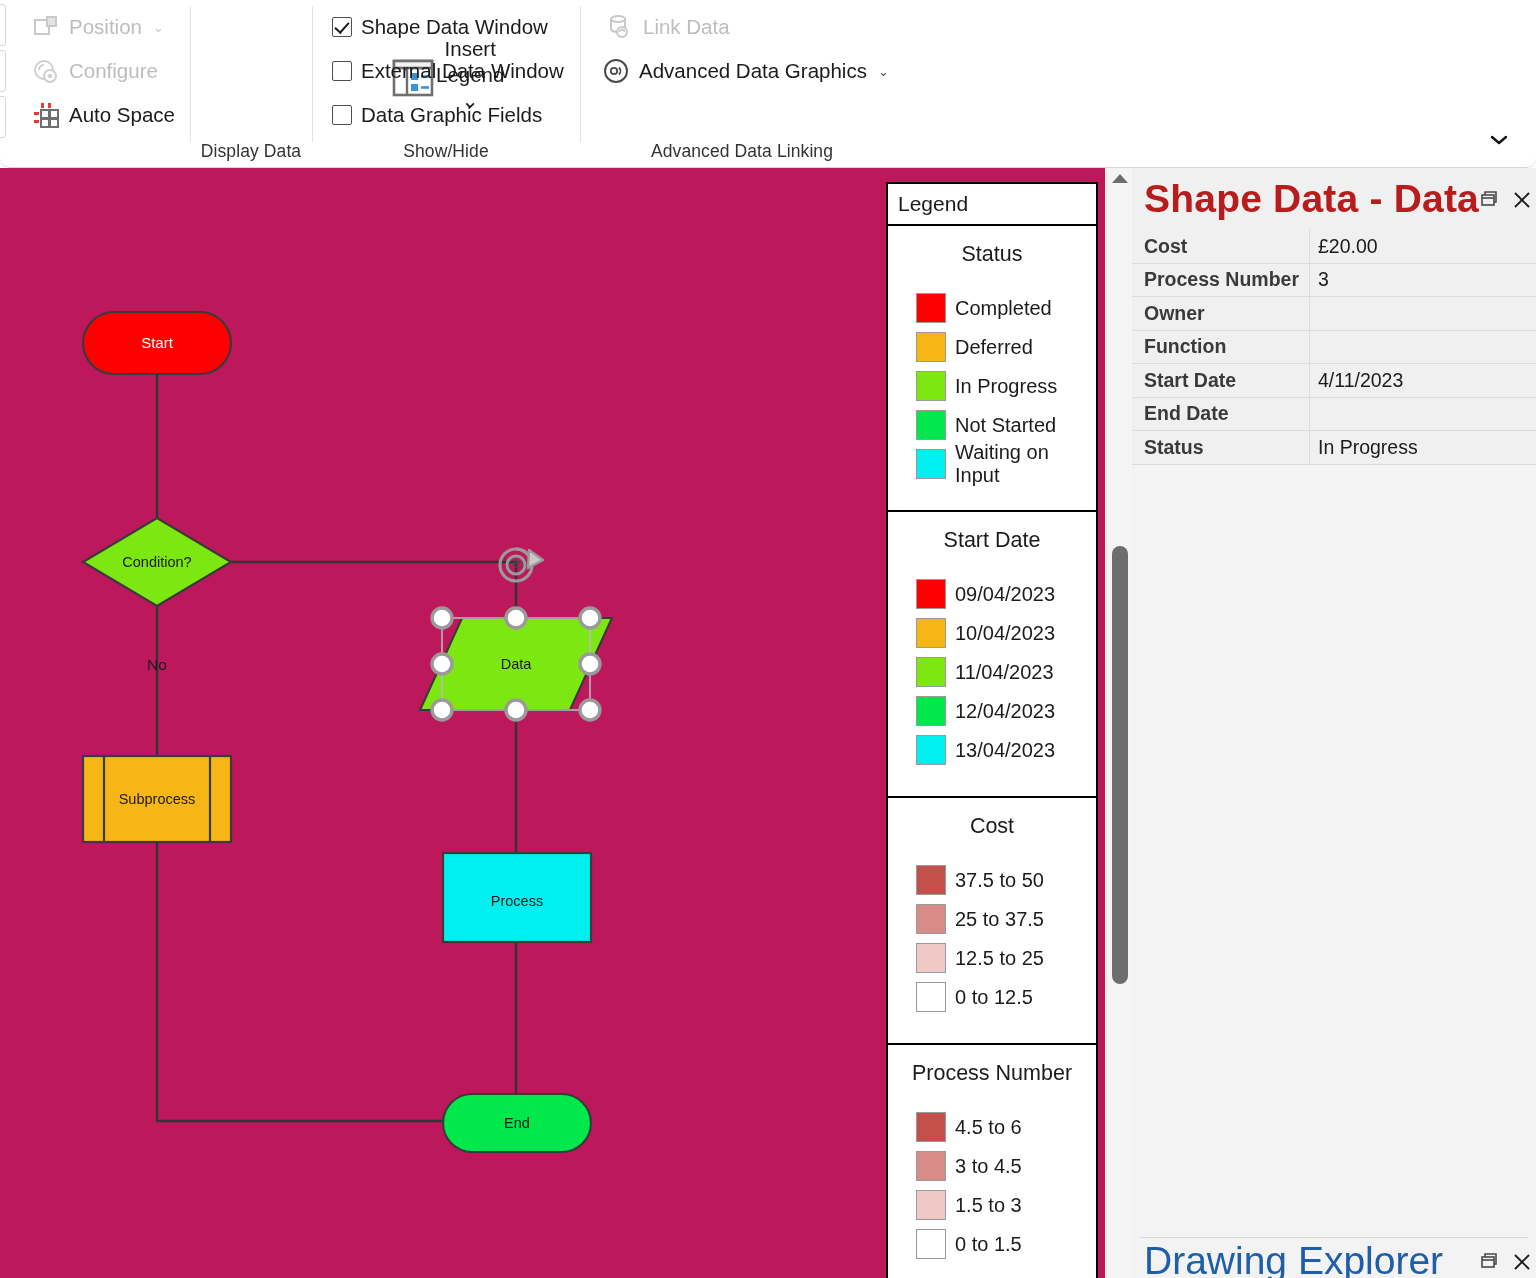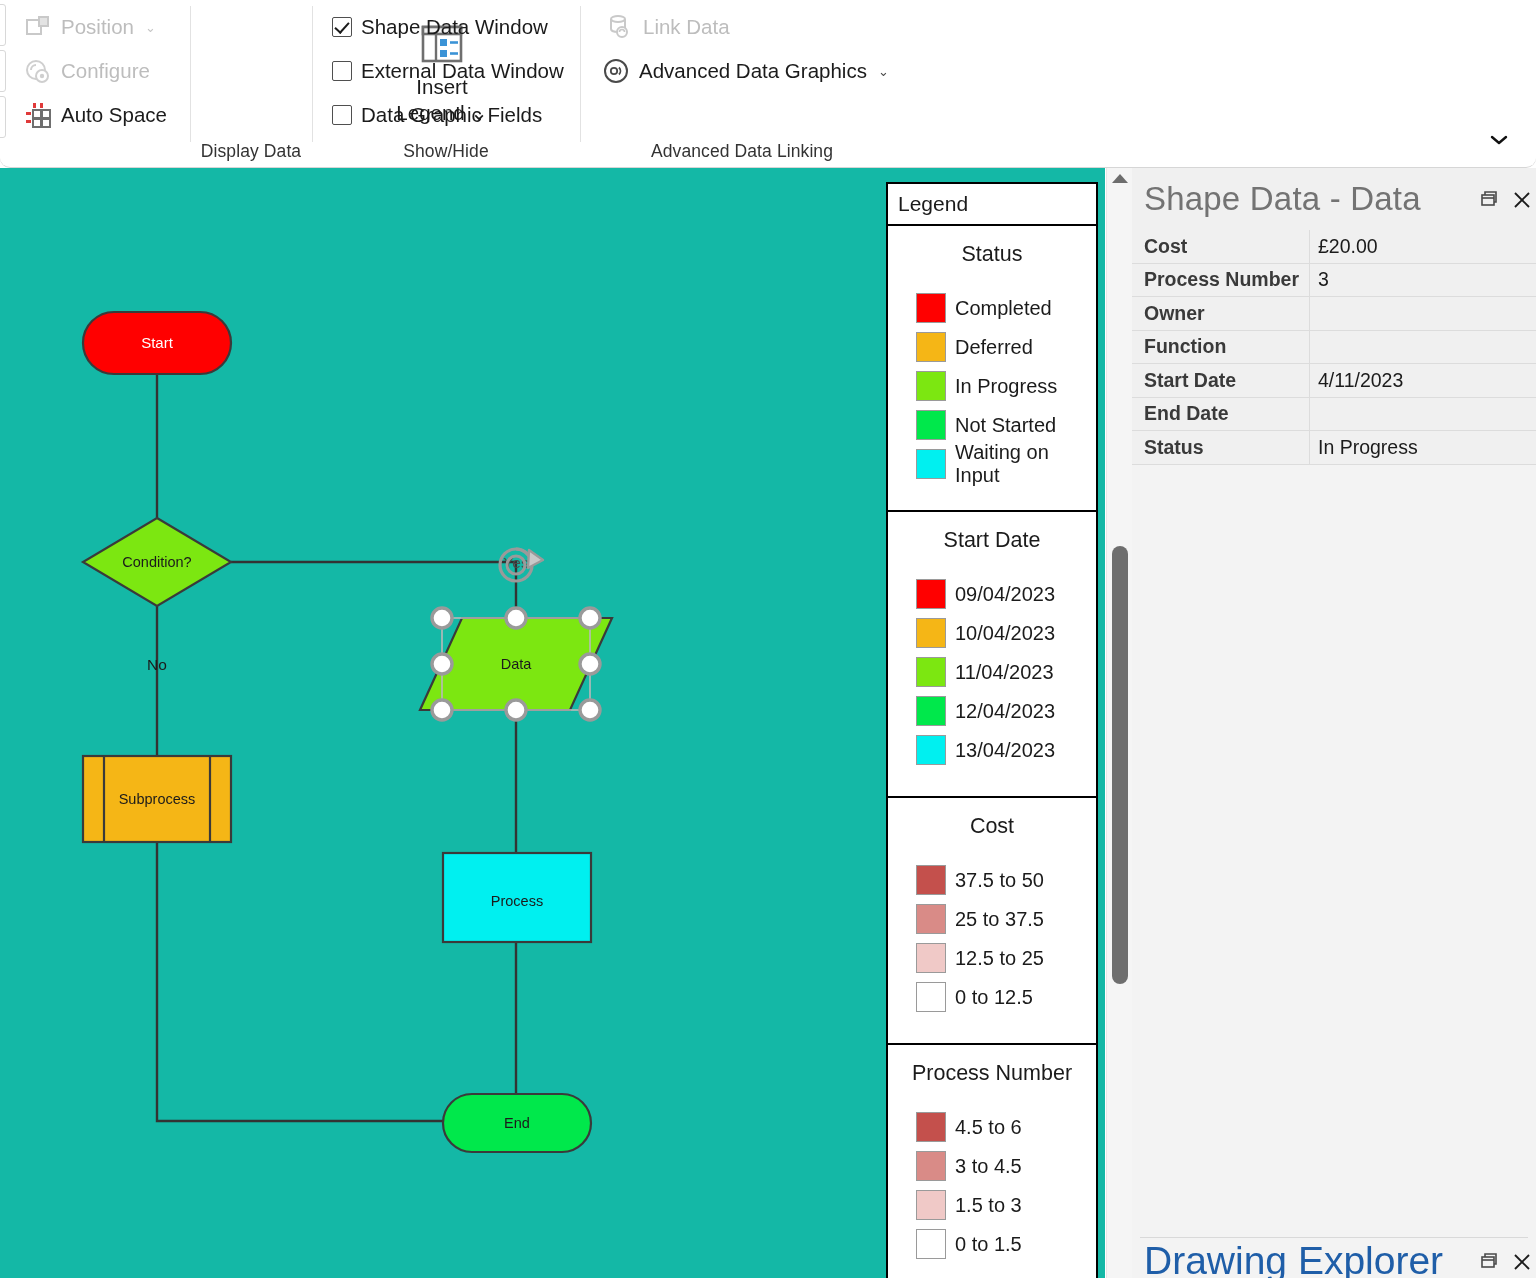--- a/index.html
+++ b/index.html
@@ -55,36 +55,36 @@
   }
   .cbx.checked::after {
     content: ""; position: absolute; left: 5px; top: 1px;
     width: 6px; height: 12px; border: solid #1b1b1b;
     border-width: 0 2px 2px 0; transform: rotate(42deg);
   }
 
   
   .biglegend {
     position: absolute; left: 198px; top: 8px; width: 104px; height: 128px;
-    display: flex; flex-direction: column; align-items: center; justify-content: flex-start;
+    display: flex; flex-direction: row; align-items: center; justify-content: flex-start;
   }
   .biglegend .legend-ico { width: 46px; height: 46px; margin-top: 14px; }
   .biglegend .bl-text {
     margin-top: 6px; font-size: 20.5px; color: #1b1b1b; text-align: center; line-height: 26px;
   }
   .ribbon-collapse {
     position: absolute; right: 24px; bottom: 16px;
     width: 26px; height: 22px; display: flex; align-items: center; justify-content: center;
     font-size: 16px; color: #111; cursor: pointer;
   }
 
   
   .canvas {
     position: absolute; left: 0; top: 168px;
-    width: 1105px; height: 1110px; background: #14b8a6; overflow: hidden;
+    width: 1105px; height: 1110px; background: #be185d; overflow: hidden;
   }
   .canvas svg { position: absolute; left: 0; top: 0; }
 
   
   .legend-shape {
     position: absolute; left: 886px; top: 182px; width: 212px;
     background: #fff; border: 2px solid #000; border-bottom: none;
   }
   .legend-title-row {
     height: 42px; border-bottom: 2px solid #000;
@@ -121,21 +121,21 @@
   
   .sdpanel {
     position: absolute; left: 1132px; top: 168px; width: 404px; height: 1110px;
     background: #f0f0f0;
   }
   .sd-header {
     position: relative; height: 62px; display: flex; align-items: center;
     padding: 0 8px 0 12px;
   }
   .sd-header .sd-title {
-    font-size: 33px; color: #737373; font-weight: 400; letter-spacing: .2px;
+    font-size: 39px; color: #b91c1c; font-weight: 700; letter-spacing: .2px;
   }
   .sd-header .sd-actions {
     position: absolute; right: 4px; top: 22px; display: flex; align-items: center; gap: 12px;
   }
   .sd-icon-btn { width: 20px; height: 20px; position: relative; cursor: pointer; }
   .sd-table { width: 100%; }
   .sd-row { display: flex; height: 33.5px; border-bottom: 1px solid #dcdcdc; }
   .sd-row .k {
     width: 178px; flex: 0 0 178px; font-size: 19.5px; font-weight: bold;
     color: #3a3a3a; padding-left: 12px; display: flex; align-items: center;
@@ -164,21 +164,21 @@
 
   <div class="ribbon">
     <div class="ribbon-inner">
 
       <div class="clip-left">
         <div class="cbox" style="top:0;height:42px;"></div>
         <div class="cbox" style="top:46px;height:42px;"></div>
         <div class="cbox" style="top:92px;height:42px;"></div>
       </div>
 
-      <div class="rgroup" style="left:16px;width:172px;">
+      <div class="rgroup" style="left:24px;width:172px;">
         <div class="ritem disabled" style="left:4px;top:8px;">
           <span class="ico">
             <svg width="28" height="28" viewBox="0 0 28 28">
               <rect x="3" y="7" width="14" height="14" fill="#fff" stroke="#c9c9c9" stroke-width="2"></rect>
               <rect x="15" y="4" width="9" height="9" fill="#e3e3e3" stroke="#c9c9c9" stroke-width="2"></rect>
             </svg>
           </span>
           <span class="lbl">Position</span>
           <span class="chev">⌄</span>
         </div>

